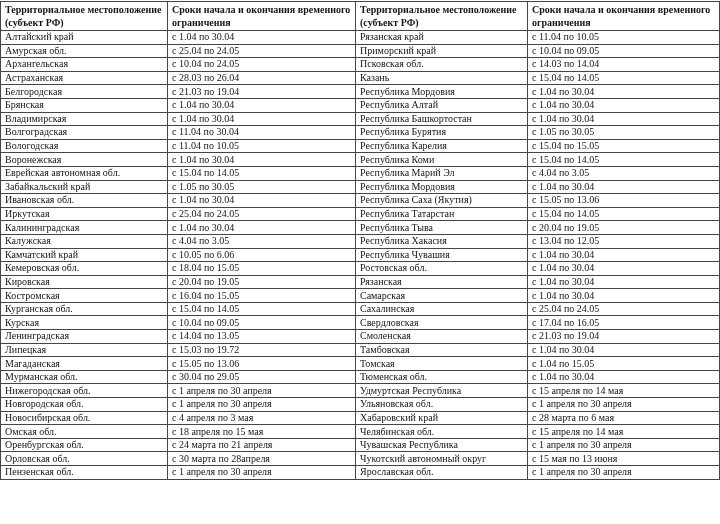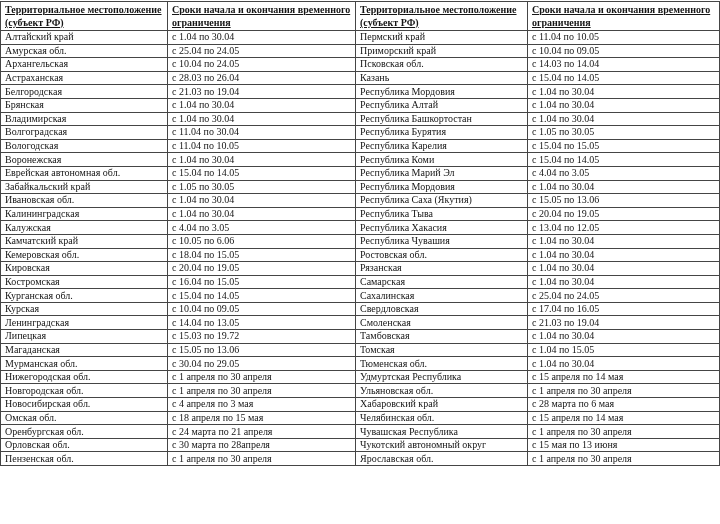--- a/index.html
+++ b/index.html
@@ -32,21 +32,20 @@
     padding: 0 2px 0 4px;
     overflow: hidden;
   }
   th {
     font-weight: bold;
     vertical-align: top;
     height: 27px;
     line-height: 13px;
     padding-top: 1px;
     white-space: normal;
-    text-decoration: underline;
   }
   td {
     height: 12.6px;
     line-height: 12px;
     white-space: nowrap;
   }
   .squiggle {
     border-bottom: 1px dotted #a03030;
     padding-bottom: 13px;
   }
@@ -72,21 +71,21 @@
         <span>Территориальное местоположение</span><br>
         <span class="squiggle">(субъект РФ)</span>
       </th>
       <th>Сроки начала и окончания временного ограничения</th>
     </tr>
   </thead>
   <tbody id="table-body">
       <tr>
         <td>Алтайский край</td>
         <td>с 1.04 по 30.04</td>
-        <td>Пермский край</td>
+        <td>Рязанская край</td>
         <td>с 11.04 по 10.05</td>
       </tr>
       <tr>
         <td>Амурская обл.</td>
         <td>с 25.04 по 24.05</td>
         <td>Приморский край</td>
         <td>с 10.04 по 09.05</td>
       </tr>
       <tr>
         <td>Архангельская</td>
@@ -148,20 +147,26 @@
         <td>Республика Мордовия</td>
         <td>с 1.04 по 30.04</td>
       </tr>
       <tr>
         <td>Ивановская обл.</td>
         <td>с 1.04 по 30.04</td>
         <td>Республика Саха (Якутия)</td>
         <td>с 15.05 по 13.06</td>
       </tr>
       <tr>
+        <td>Иркутская</td>
+        <td>с 25.04 по 24.05</td>
+        <td>Республика Татарстан</td>
+        <td>с 15.04 по 14.05</td>
+      </tr>
+      <tr>
         <td>Калининградская</td>
         <td>с 1.04 по 30.04</td>
         <td>Республика Тыва</td>
         <td>с 20.04 по 19.05</td>
       </tr>
       <tr>
         <td>Калужская</td>
         <td>с 4.04 по 3.05</td>
         <td>Республика Хакасия</td>
         <td>с 13.04 по 12.05</td>

